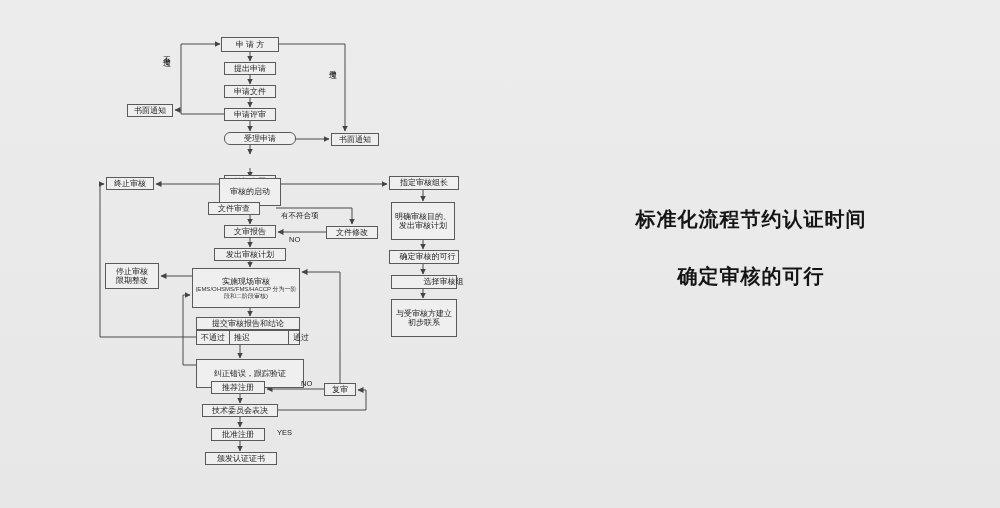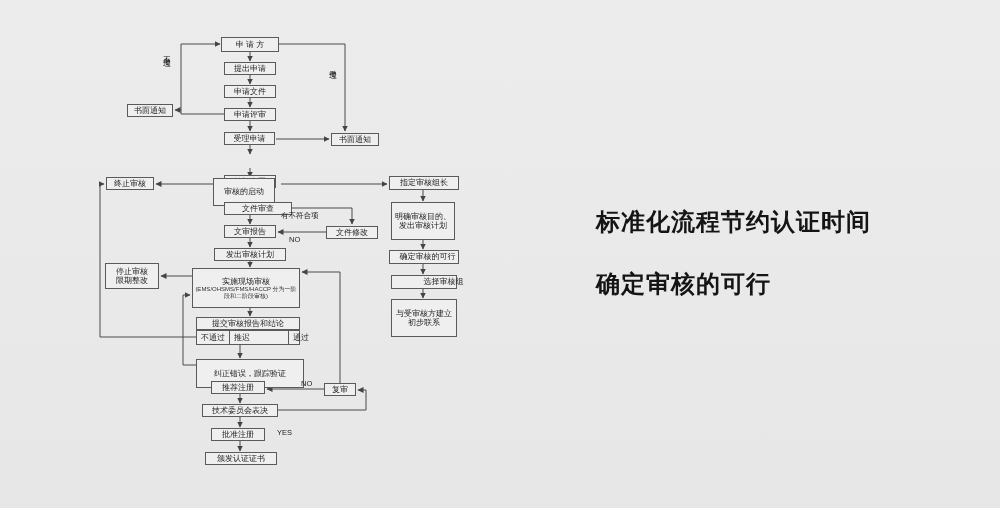--- a/index.html
+++ b/index.html
@@ -51,23 +51,24 @@
   }
   .outcomes .cell{
     display:flex;align-items:center;justify-content:center;
     padding:1px 4px;white-space:nowrap;
   }
   .outcomes .cell + .cell{border-left:1px solid #5a5a5a;}
   .wires{position:absolute;left:0;top:0;pointer-events:none;}
   .title-block{
     position:absolute;
     left:596px;top:206px;width:310px;
+    text-align:center;
     color:#141414;
     font-weight:bold;
-    font-size:24px;
+    font-size:20px;
     letter-spacing:1px;
   }
   .title-block .t2{margin-top:30px;}
 </style>
 </head>
 <body>
 
 <div class="canvas">
 
   <svg class="wires" width="1000" height="508">
@@ -129,30 +130,30 @@
     </div>
   <div class="box" style="left:224px;top:62px;width:52px;height:13px;">
       <span>提出申请</span>
     </div>
   <div class="box" style="left:224px;top:85px;width:52px;height:13px;">
       <span>申请文件</span>
     </div>
   <div class="box" style="left:224px;top:108px;width:52px;height:13px;">
       <span>申请评审</span>
     </div>
-  <div class="box" style="left:224px;top:132px;width:51px;height:13px;">
+  <div class="box" style="left:224px;top:132px;width:72px;height:13px;border-radius:6px;">
       <span>受理申请</span>
     </div>
   <div class="box" style="left:224px;top:155px;width:52px;height:13px;margin-top:20px;">
       <span>签订合同</span>
     </div>
-  <div class="box" style="left:213px;top:178px;width:62px;height:28px;">
+  <div class="box" style="left:219px;top:178px;width:62px;height:28px;">
       <span>审核的启动</span>
     </div>
-  <div class="box" style="left:224px;top:202px;width:68px;height:13px;">
+  <div class="box" style="left:208px;top:202px;width:52px;height:13px;">
       <span>文件审查</span>
     </div>
   <div class="box" style="left:224px;top:225px;width:52px;height:13px;">
       <span>文审报告</span>
     </div>
   <div class="box" style="left:214px;top:248px;width:72px;height:13px;">
       <span>发出审核计划</span>
     </div>
 
   <div class="box multi" style="left:192px;top:268px;width:108px;height:40px;">

